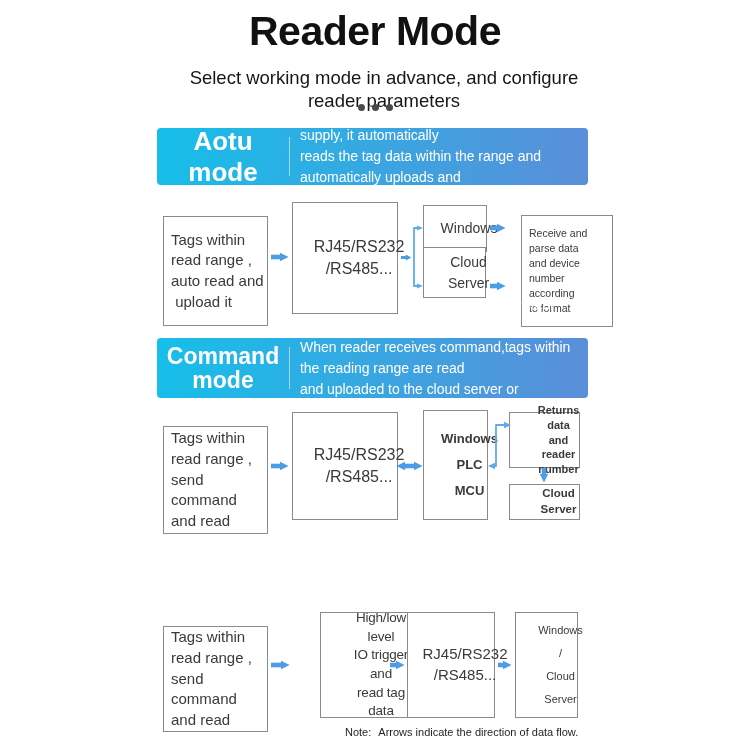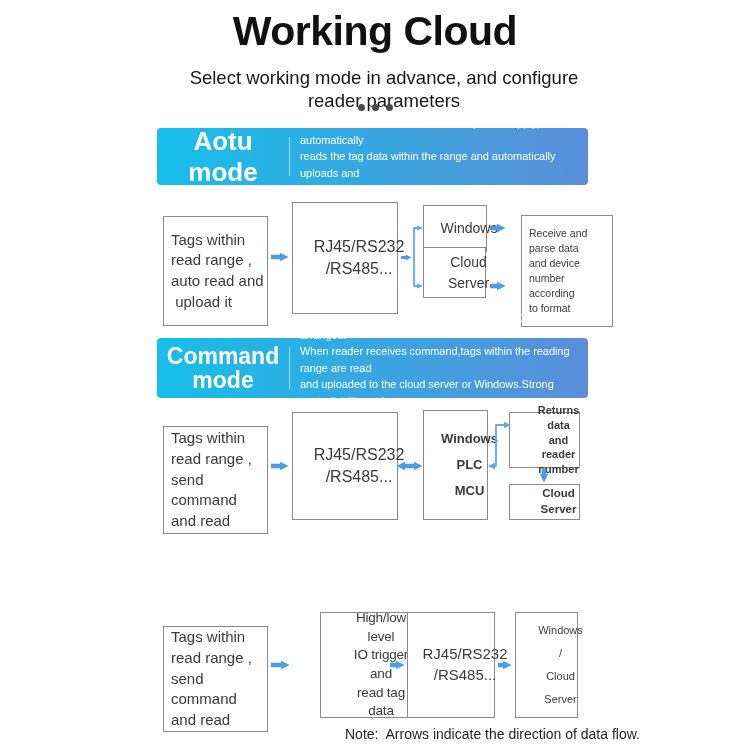--- a/index.html
+++ b/index.html
@@ -13,21 +13,21 @@
   .subtitle{position:absolute;top:57px;left:0;width:750px;margin:9px;text-align:center;
             font-size:18.5px;color:#161616;line-height:1.25;}
   .dots{position:absolute;top:104px;left:0;width:750px;display:flex;justify-content:center;gap:7px;}
   .dot{width:7px;height:7px;border-radius:50%;background:#4a4a4a;}
 
   
   .banner{position:absolute;left:157px;width:431px;border-radius:4px;display:flex;align-items:center;
           color:#fff;background:linear-gradient(97deg,var(--g1,#15bfe9),var(--g2,#5b8ed9));}
   .btitle{flex:0 0 132px;width:132px;text-align:center;font-weight:bold;}
   .bdiv{width:1px;align-self:stretch;margin:9px 0;background:rgba(255,255,255,0.55);}
-  .bdesc{flex:1;padding:5px 8px 5px 10px;font-size:11px;line-height:1.5;letter-spacing:-0.05px;}
+  .bdesc{flex:1;padding:5px 8px 5px 10px;font-size:14px;line-height:1.5;letter-spacing:-0.05px;}
   .banner1{top:128px;height:57px;} .banner1 .btitle{font-size:26px;}
   .banner2{top:338px;height:60px;} .banner2 .btitle{font-size:23px;line-height:1.05;}
   .banner3{top:540px;height:58px;} .banner3 .btitle{font-size:23px;line-height:1.05;}
 
   
   .fbox{position:absolute;border:1px solid var(--cb,#8a8a8a);background:#fff;color:#3a3a3a;
         display:flex;align-items:center;justify-content:center;text-align:center;
         line-height:1.38;box-sizing:border-box;padding-left:28px;}
   .fbox.left{justify-content:flex-start;text-align:left;margin-top:14px;}
   .b-r1-1{left:163px;top:202px;width:105px;height:110px;font-size:15px;padding-left:7px;}
@@ -48,29 +48,29 @@
   
   .overlay{position:absolute;left:0;top:0;width:750px;height:750px;pointer-events:none;}
   .arr{stroke:var(--ca,#4d9de4);}
   .thick{stroke-width:4.6;}
   .mid{stroke-width:3;}
   .arrhead{fill:var(--ca,#4d9de4);}
   .conn{stroke:var(--cc,#5fabe8);fill:none;stroke-width:1.8;stroke-linejoin:round;}
   .connhead{fill:var(--cc,#5fabe8);}
 
   
-  .note{position:absolute;top:726px;left:345px;margin:0;font-size:14px;color:#1f1f1f;}
+  .note{position:absolute;top:726px;left:345px;margin:0;font-size:11px;color:#1f1f1f;}
   .nlabel{margin-right:7px;}
 </style>
 </head>
 <body>
 
 <div class="page">
 
-  <h1 class="title">Working Cloud</h1>
+  <h1 class="title">Reader Mode</h1>
   <p class="subtitle pre">Select working mode in advance, and configure
 reader parameters</p>
   <div class="dots">
     <span class="dot"></span>
     <span class="dot"></span>
     <span class="dot"></span>
   </div>
 
   <div class="banner banner1">
     <div class="btitle pre">Aotu mode</div>

